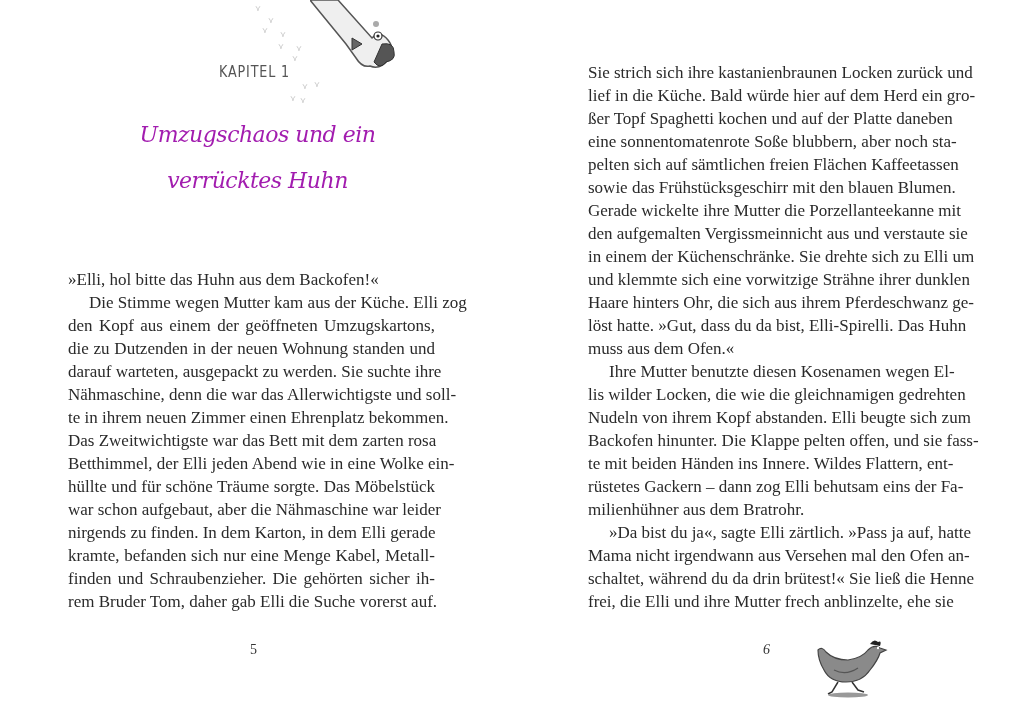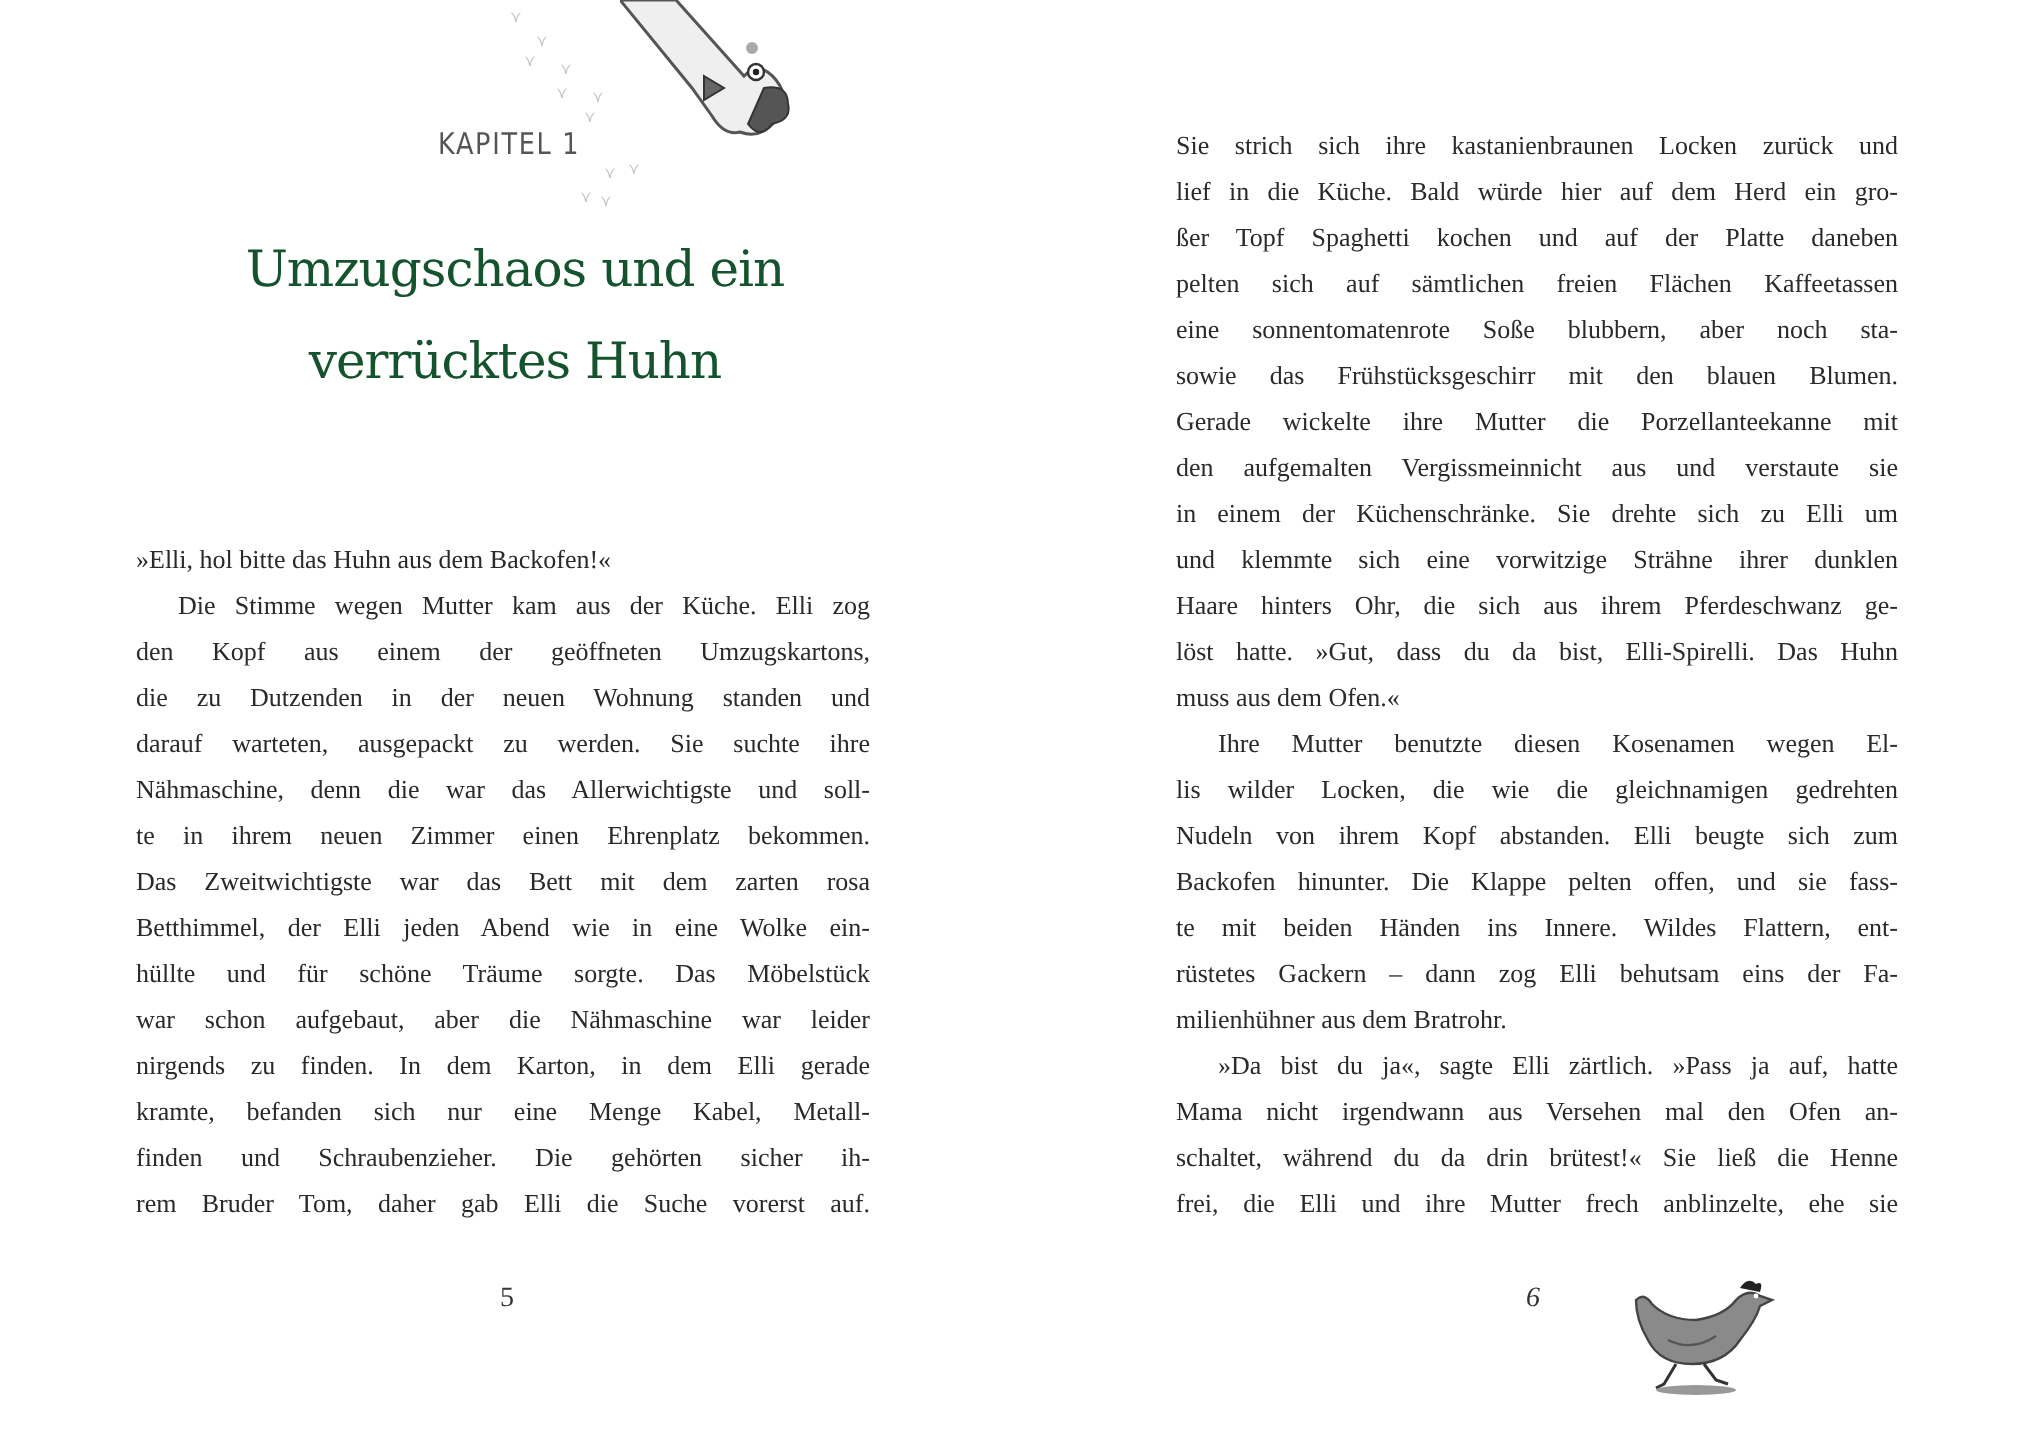--- a/index.html
+++ b/index.html
@@ -11,27 +11,27 @@
     .page-left { left: 0; width: 510px; }
     .page-right { left: 510px; width: 510px; }
 
     .chapter-label {
       position: absolute; left: 219px; top: 63px;
       font-family: "DejaVu Sans", sans-serif; font-size: 15px; letter-spacing: 1px;
       color: #555; font-weight: normal; transform: scaleX(0.85); transform-origin: left;
     }
     .chapter-title {
       position: absolute; left: 100px; top: 112px; width: 315px; text-align: center;
-      font-family: "DejaVu Serif", serif; font-size: 25px; line-height: 46px;
-      color: #14532d; letter-spacing: -0.5px;
+      font-family: "DejaVu Serif", serif; font-style: italic; font-size: 22px; line-height: 46px;
+      color: #a21caf; letter-spacing: -0.5px;
     }
     .footprints span { position: absolute; font-size: 8px; color: #c8c8c8; font-family: "DejaVu Sans", sans-serif; }
 
     .text-block {
-      position: absolute; font-family: "Liberation Serif", serif; font-size: 13px; line-height: 23px;
+      position: absolute; font-family: "Liberation Serif", serif; font-size: 17px; line-height: 23px;
       color: #2a2a2a; text-align: justify;
     }
     .text-left { left: 68px; top: 268px; width: 367px; }
     .text-right { left: 588px; top: 61px; width: 361px; }
     .line { display: block; white-space: nowrap; text-align-last: justify; text-align: justify; }
     .line.last { text-align-last: left; }
     .line.indent { text-indent: 21px; }
 
     .page-number {
       position: absolute; font-family: "Liberation Serif", serif; font-size: 14px; color: #333;
@@ -91,22 +91,22 @@
   </div>
   <div class="page-number pn-left">5</div>
 </div>
 
 <div class="page page-right">
 </div>
 <div class="text-block text-right">
   <span class="line">Sie strich sich ihre kastanienbraunen Locken zurück und</span>
   <span class="line">lief in die Küche. Bald würde hier auf dem Herd ein gro-</span>
   <span class="line">ßer Topf Spaghetti kochen und auf der Platte daneben</span>
+  <span class="line">eine sonnentomatenrote Soße blubbern, aber noch sta-</span>
   <span class="line">pelten sich auf sämtlichen freien Flächen Kaffeetassen</span>
-  <span class="line">eine sonnentomatenrote Soße blubbern, aber noch sta-</span>
   <span class="line">sowie das Frühstücksgeschirr mit den blauen Blumen.</span>
   <span class="line">Gerade wickelte ihre Mutter die Porzellanteekanne mit</span>
   <span class="line">den aufgemalten Vergissmeinnicht aus und verstaute sie</span>
   <span class="line">in einem der Küchenschränke. Sie drehte sich zu Elli um</span>
   <span class="line">und klemmte sich eine vorwitzige Strähne ihrer dunklen</span>
   <span class="line">Haare hinters Ohr, die sich aus ihrem Pferdeschwanz ge-</span>
   <span class="line">löst hatte. »Gut, dass du da bist, Elli-Spirelli. Das Huhn</span>
   <span class="line last">muss aus dem Ofen.«</span>
   <span class="line indent">Ihre Mutter benutzte diesen Kosenamen wegen El-</span>
   <span class="line">lis wilder Locken, die wie die gleichnamigen gedrehten</span>

